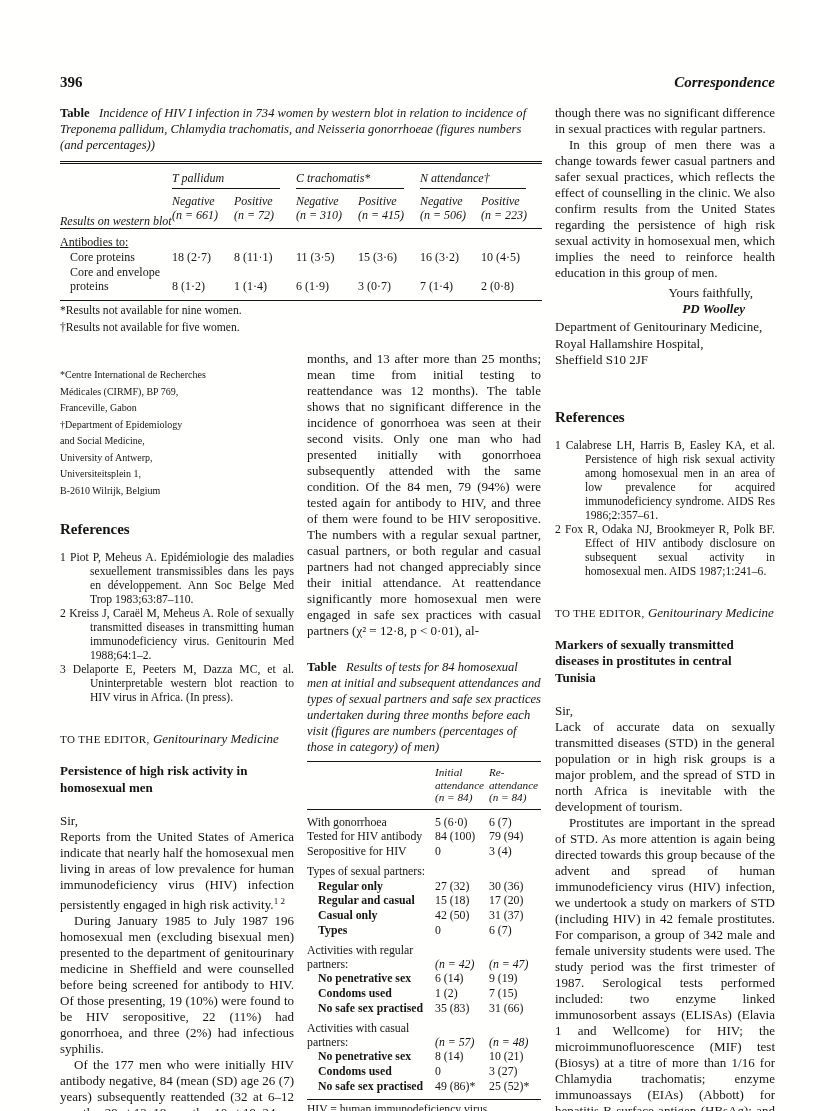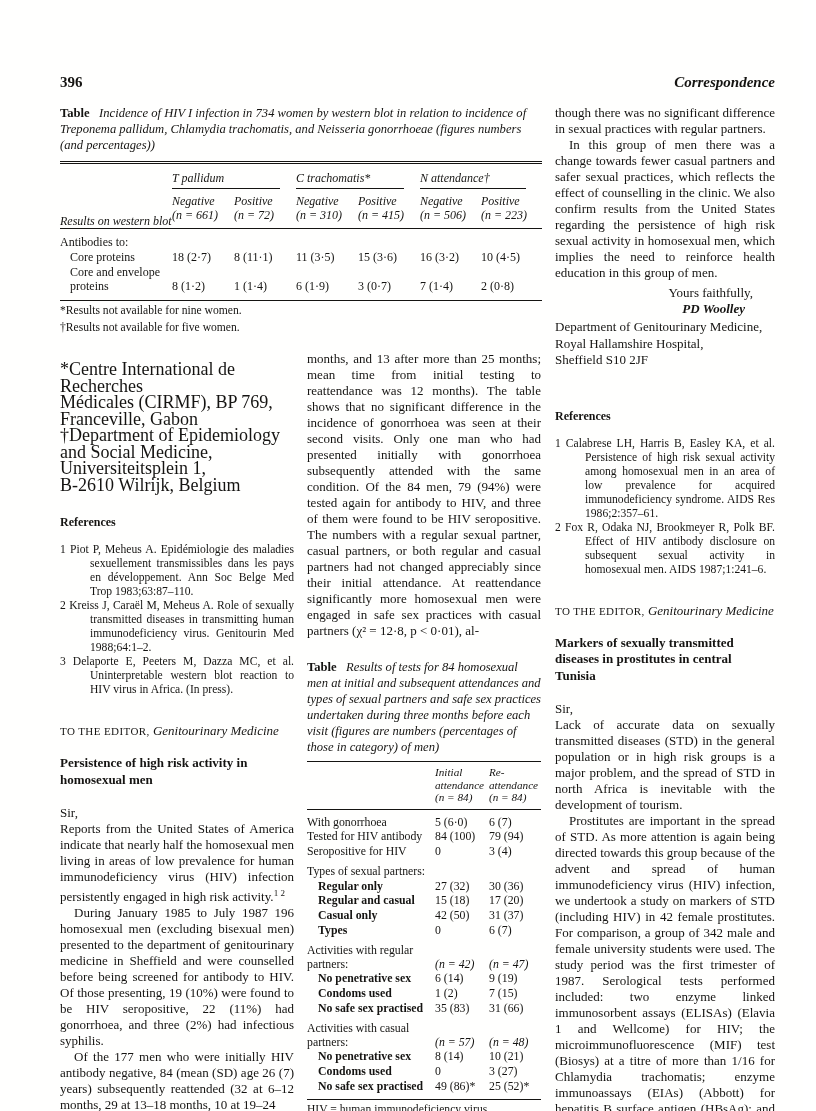--- a/index.html
+++ b/index.html
@@ -23,27 +23,27 @@
   .tcap-text{font-style:italic;}
   
   table{border-collapse:collapse;}
   .t1{width:482px;border-top:3px double #151412;border-bottom:1.5px solid #151412;font-size:12px;line-height:14px;}
   .t1 thead{border-bottom:1.2px solid #151412;}
   .t1 th{font-style:italic;font-weight:normal;text-align:left;vertical-align:bottom;padding:0;}
   .t1 th.grp-th{padding-top:7px;}
   .t1 .grp{display:block;border-bottom:1px solid #151412;padding-bottom:3px;margin-right:16px;}
   .t1 th.sub{padding:5px 2px 6px 0;}
   .t1 td{vertical-align:bottom;padding:0 2px 1px 0;}
-  .t1 td.sect{padding-top:6px;}
+  .t1 td.sect{padding-top:6px;text-decoration:underline;}
   .t1 td.ind{padding-left:10px;}
   .t1 tbody tr:last-child td{padding-bottom:7px;}
   .fn{margin:3px 0 0 0;font-size:11.6px;line-height:14px;}
   
-  .affil{margin-top:10px;font-size:18px;line-height:16.5px;}
-  .refs-h{margin:22px 0 0 0;font-size:12px;font-weight:bold;}
+  .affil{margin-top:16px;font-size:10px;line-height:16.5px;}
+  .refs-h{margin:22px 0 0 0;font-size:15px;font-weight:bold;}
   .refs{margin-top:13px;}
   .ref{margin:0;font-size:11.6px;line-height:14px;padding-left:30px;text-indent:-30px;text-align:justify;}
   .to-editor{margin:26px 0 0 0;font-size:13px;}
   .sc{font-size:11px;letter-spacing:.4px;}
   .jt{font-style:italic;}
   .ltitle{margin:16px 0 0 0;font-size:13px;line-height:16.5px;font-weight:bold;}
   .salut{margin:17px 0 0 0;font-size:13px;line-height:16px;}
   .body-p{margin:0;font-size:13px;line-height:16px;text-align:justify;}
   .body-p.indent{text-indent:14px;}
   sup{font-size:9px;}
@@ -161,20 +161,21 @@
 
       <div class="two-cols">
 
         <div class="col">
           <div class="affil">
             <div>*Centre International de Recherches</div>
             <div>Médicales (CIRMF), BP 769,</div>
             <div>Franceville, Gabon</div>
             <div>†Department of Epidemiology</div>
             <div>and Social Medicine,</div>
+            <div>University of Antwerp,</div>
             <div>Universiteitsplein 1,</div>
             <div>B-2610 Wilrijk, Belgium</div>
           </div>
 
           <h3 class="refs-h">References</h3>
           <div class="refs">
             <p class="ref">1 Piot P, Meheus A. Epidémiologie des maladies sexuellement transmissibles dans les pays en développement. Ann Soc Belge Med Trop 1983;63:87–110.</p>
             <p class="ref">2 Kreiss J, Caraël M, Meheus A. Role of sexually transmitted diseases in transmitting human immunodeficiency virus. Genitourin Med 1988;64:1–2.</p>
             <p class="ref">3 Delaporte E, Peeters M, Dazza MC, et al. Uninterpretable western blot reaction to HIV virus in Africa. (In press).</p>
           </div>

